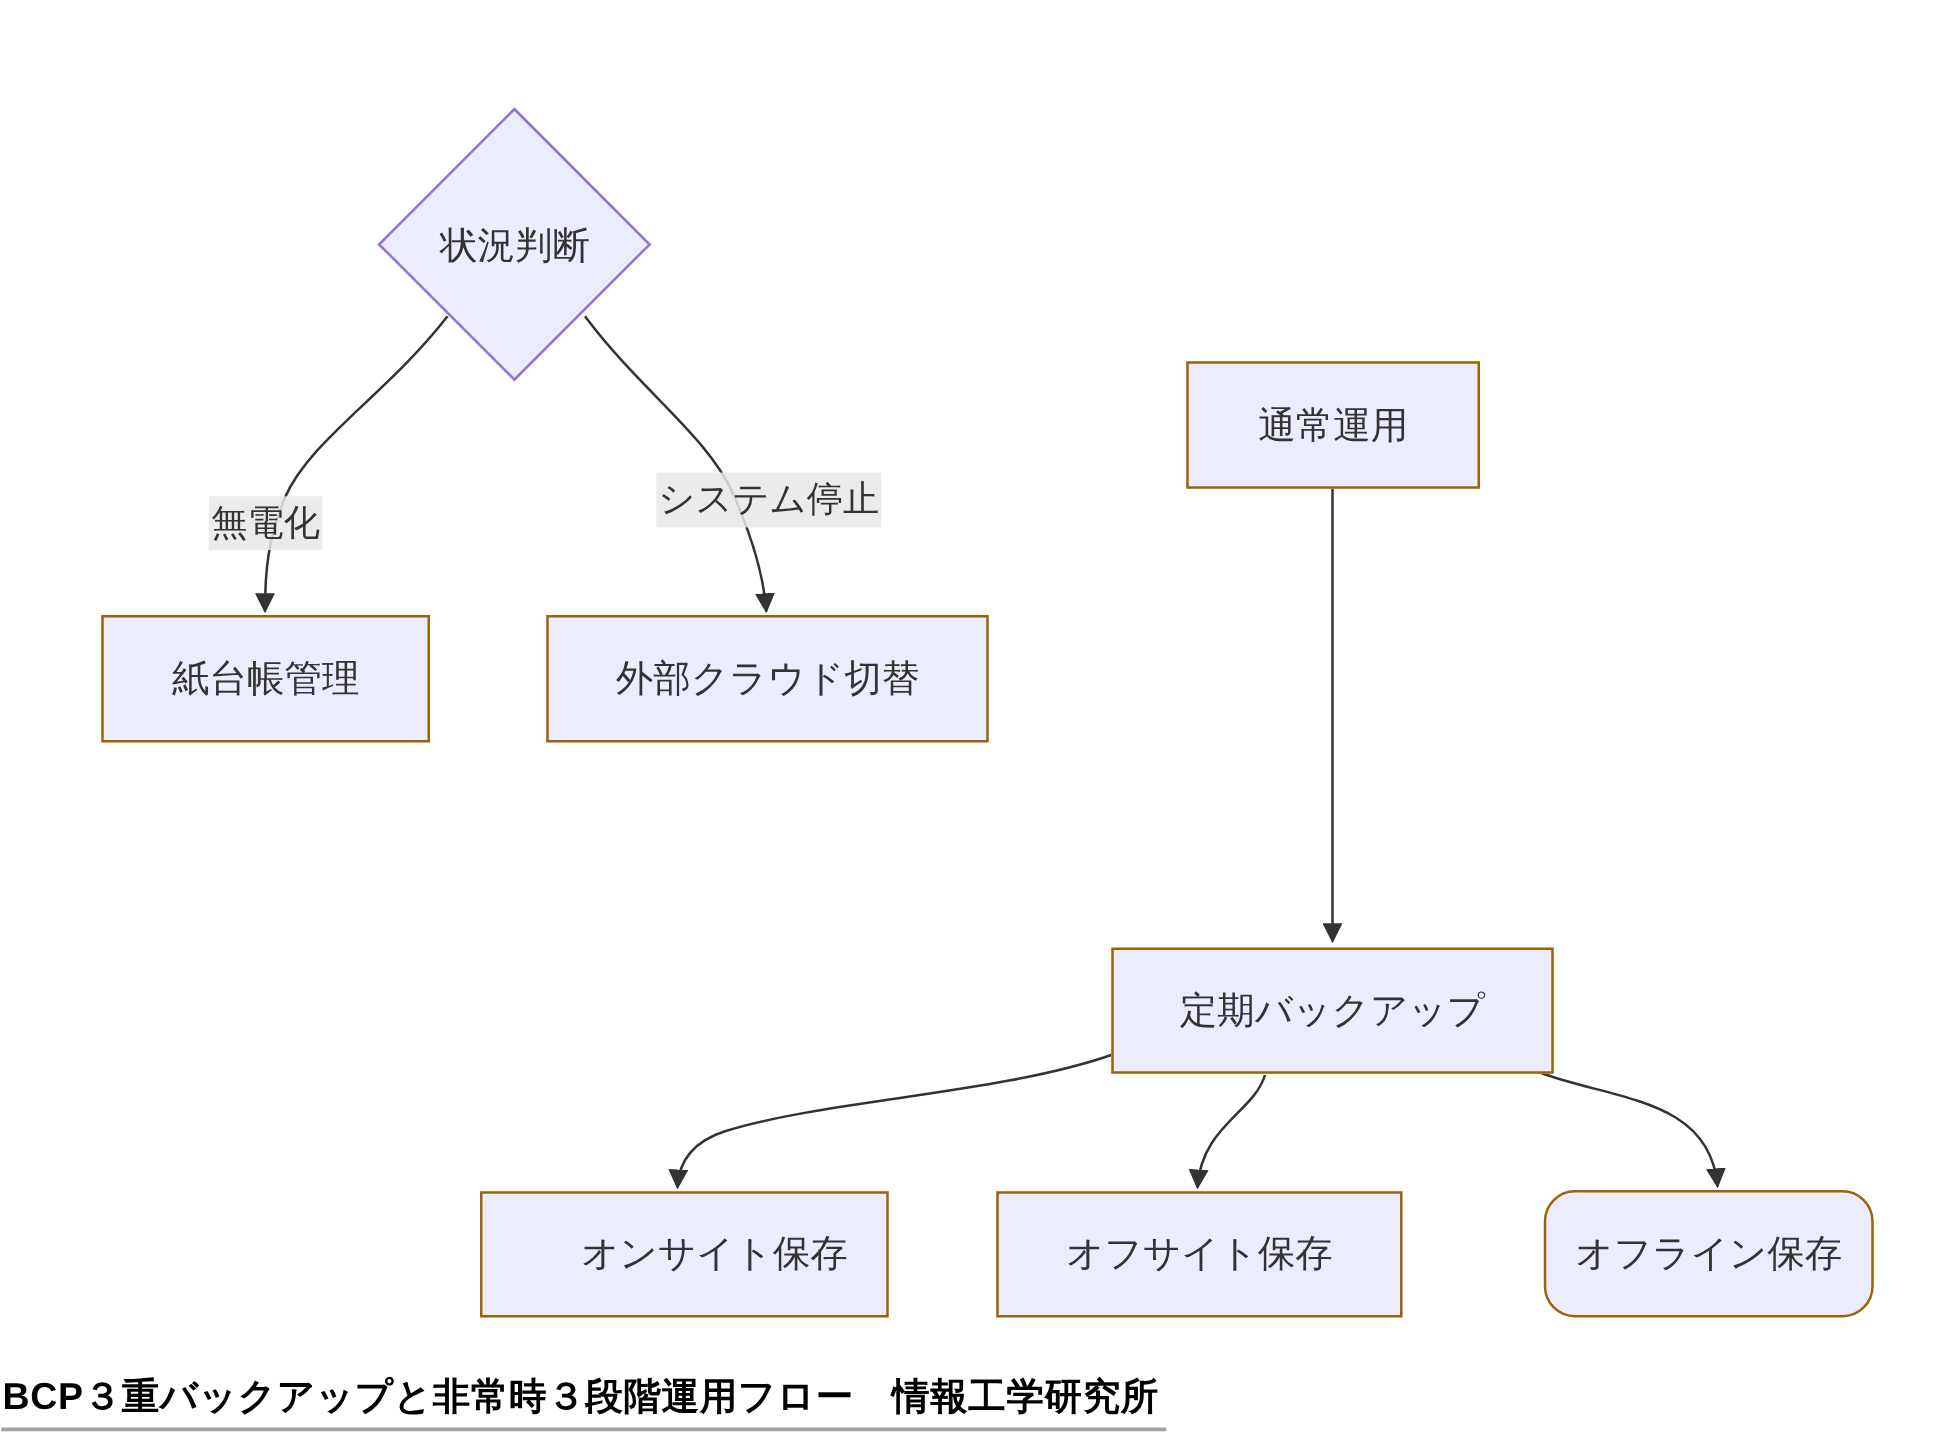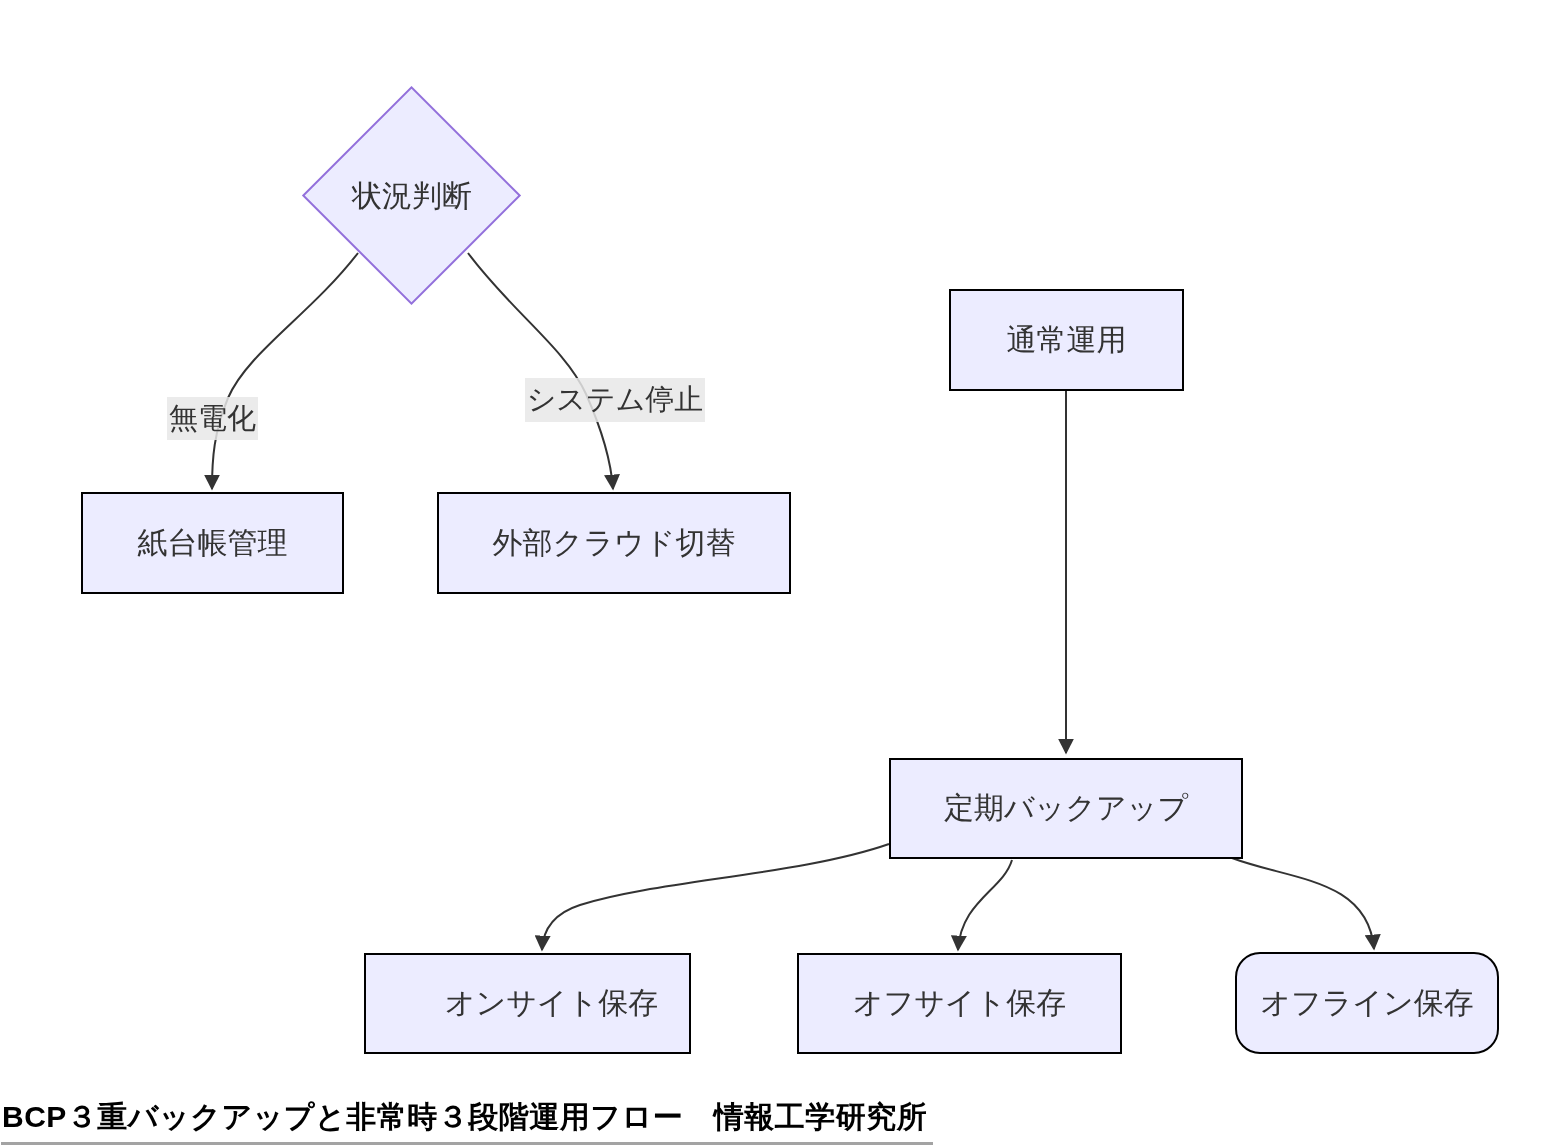--- a/index.html
+++ b/index.html
@@ -10,21 +10,21 @@
   .subgraph{
     position:absolute;left:14px;top:14px;width:844px;height:649px;
     background:#FFFFDE;border:2px solid #AAAA33;box-sizing:border-box;
   }
   .subgraph-title{
     position:absolute;left:0;top:8px;width:100%;text-align:center;
     font-size:30px;color:#333333;
   }
   .edges{position:absolute;left:0;top:0;width:1568px;height:1146px;}
   .node{
-    position:absolute;background:#ECECFF;border:2px solid #000000;
+    position:absolute;background:#ECECFF;border:2px solid #a16207;
     box-sizing:border-box;display:flex;align-items:center;justify-content:center;
     font-size:30px;color:#333333;white-space:nowrap;
   }
   .diamond-shape{
     position:absolute;left:334px;top:118px;width:155px;height:155px;
     background:#ECECFF;border:2px solid #9370DB;transform:rotate(45deg);
     box-sizing:border-box;
   }
   .diamond-label{
     position:absolute;left:302px;top:86px;width:220px;height:220px;
@@ -40,21 +40,21 @@
   .edge-label.system-stop{left:525px;top:378px;width:180px;height:44px;}
   .caption{
     position:absolute;left:1px;top:1097px;font-size:30px;font-weight:bold;
     color:#000;border-bottom:3px solid #a3a3a3;padding:0 6px 4px 1px;
     letter-spacing:0.5px;white-space:nowrap;
   }
   .n-paper{left:81px;top:492px;width:263px;height:102px;}
   .n-cloud{left:437px;top:492px;width:354px;height:102px;}
   .n-normal{left:949px;top:289px;width:235px;height:102px;}
   .n-backup{left:889px;top:758px;width:354px;height:101px;}
-  .n-onsite{left:364px;top:953px;width:327px;height:101px;padding-left:48px;}
+  .n-onsite{left:384px;top:953px;width:327px;height:101px;padding-left:48px;}
   .n-offsite{left:797px;top:953px;width:325px;height:101px;}
   .n-offline{left:1235px;top:952px;width:264px;height:102px;border-radius:25px;}
 </style>
 </head>
 <body>
 
 <div class="canvas">
 
 
   <svg class="edges" viewBox="0 0 1568 1146" xmlns="http://www.w3.org/2000/svg">

